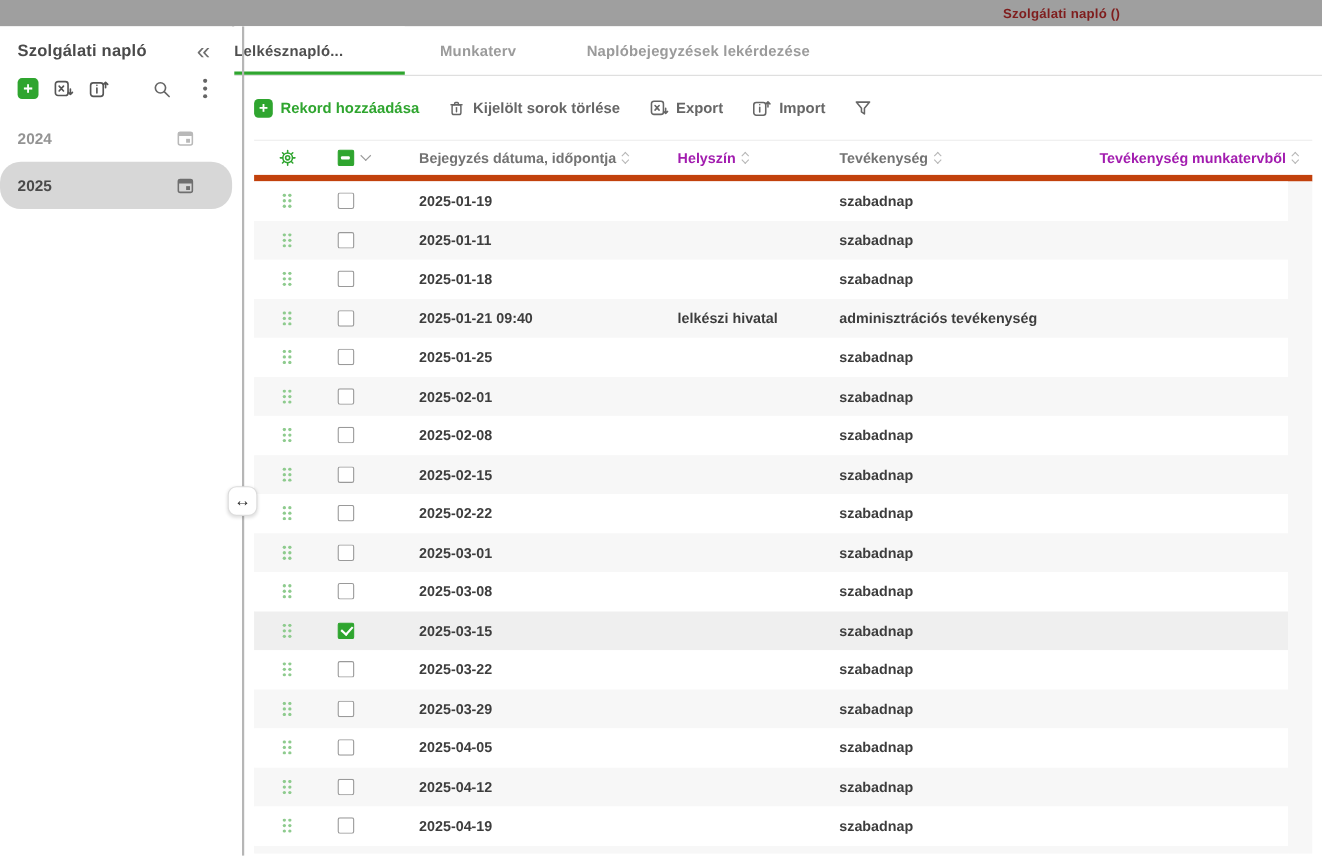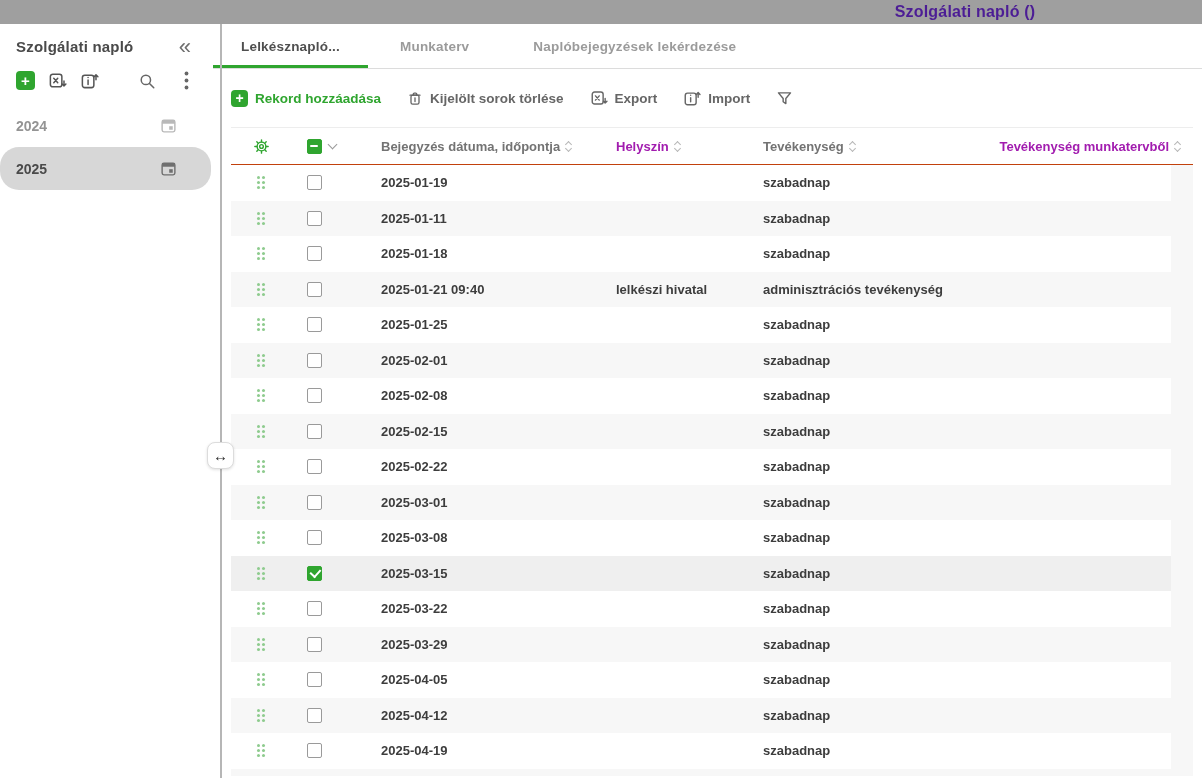--- a/index.html
+++ b/index.html
@@ -11,21 +11,21 @@
     --gray-light:#9e9e9e;
     --stripe:#f7f7f7;
     --selrow:#efefef;
   }
   *{box-sizing:border-box;margin:0;padding:0;}
   html,body{width:1202px;height:778px;overflow:hidden;background:#fff;
     font-family:"Liberation Sans","DejaVu Sans",sans-serif;color:var(--ink);}
   
   .topbar{position:relative;height:24px;background:var(--topbar);}
   .topbar-title{position:absolute;left:965px;top:50%;transform:translate(-50%,-50%);
-    color:#4c1d95;font-size:16px;font-weight:700;letter-spacing:.2px;white-space:nowrap;}
+    color:#7f1d1d;font-size:12px;font-weight:700;letter-spacing:.2px;white-space:nowrap;}
   
   .app{position:relative;display:flex;height:754px;}
   .v-divider{position:absolute;left:220px;top:0;width:2px;height:100%;background:#b6b6b6;}
   
   .sidebar{width:211px;flex:none;background:#fff;}
   .sb-head{display:flex;align-items:center;justify-content:space-between;padding:14px 16px 0 16px;}
   .sb-title{font-size:15px;font-weight:700;color:#4a4a4a;letter-spacing:.2px;}
   .collapse{font-size:22px;line-height:16px;color:#6f6f6f;cursor:pointer;font-weight:400;padding-right:4px;}
   .sb-tools{display:flex;align-items:center;padding:16px 16px 0 16px;}
   .sb-tools .gap{width:13px;flex:none;}
@@ -39,31 +39,31 @@
   .year-row.selected{background:#d7d7d7;color:#4a4a4a;font-weight:700;border-radius:19px;}
   .year-row .cal{color:#b9b9b9;}
   .year-row.selected .cal{color:#6f6f6f;}
   
   .resize-handle{position:absolute;left:207px;top:418px;width:27px;height:27px;z-index:5;
     background:#fff;border:1px solid #dcdcdc;border-radius:8px;box-shadow:0 1px 3px rgba(0,0,0,.12);
     display:flex;align-items:center;justify-content:center;font-size:15px;font-weight:700;color:#2e2e2e;cursor:ew-resize;}
   
   .main{flex:1;display:flex;flex-direction:column;margin-left:2px;background:#fff;}
   .tabbar{display:flex;height:45px;border-bottom:1px solid #dcdcdc;}
-  .tab{display:flex;align-items:center;justify-content:center;font-size:13.5px;
+  .tab{display:flex;align-items:center;justify-content:flex-start;font-size:13.5px;
     color:#9b9b9b;font-weight:600;letter-spacing:.2px;cursor:pointer;padding:0 32px;white-space:nowrap;}
   .tab.active{width:155px;padding:0;color:#4f4f4f;box-shadow:inset 0 -3px 0 var(--green);background:#fff;}
   .toolbar{display:flex;align-items:center;height:58px;padding-left:18px;gap:26px;}
   .tool{display:flex;align-items:center;gap:7px;font-size:13.5px;font-weight:600;color:var(--gray-mid);cursor:pointer;white-space:nowrap;}
   .tool.green{color:var(--green);}
   .tool .btn-plus{width:17px;height:17px;font-size:14px;}
   
   .table{margin-left:18px;width:962px;}
   .grid{display:grid;grid-template-columns:60px 90px 235px 147px 208px 1fr;align-items:center;}
-  .thead{height:38px;border-top:1px solid #ededed;border-bottom:1px solid #c2410c;
+  .thead{height:38px;border-top:1px solid #ededed;border-bottom:6px solid #c2410c;
     font-size:13px;font-weight:600;}
   .th{display:flex;align-items:center;white-space:nowrap;overflow:hidden;}
   .th.dark{color:#737373;}
   .th.light{color:#a21caf;}
   .th.right{justify-content:flex-end;padding-right:13px;}
   .c-handle{display:flex;justify-content:center;}
   .c-check{display:flex;align-items:center;padding-left:16px;gap:7px;}
   .tbody-wrap{display:flex;height:611px;}
   .rows{width:940px;background:var(--stripe);}
   .scroll-track{width:22px;background:var(--stripe);}

